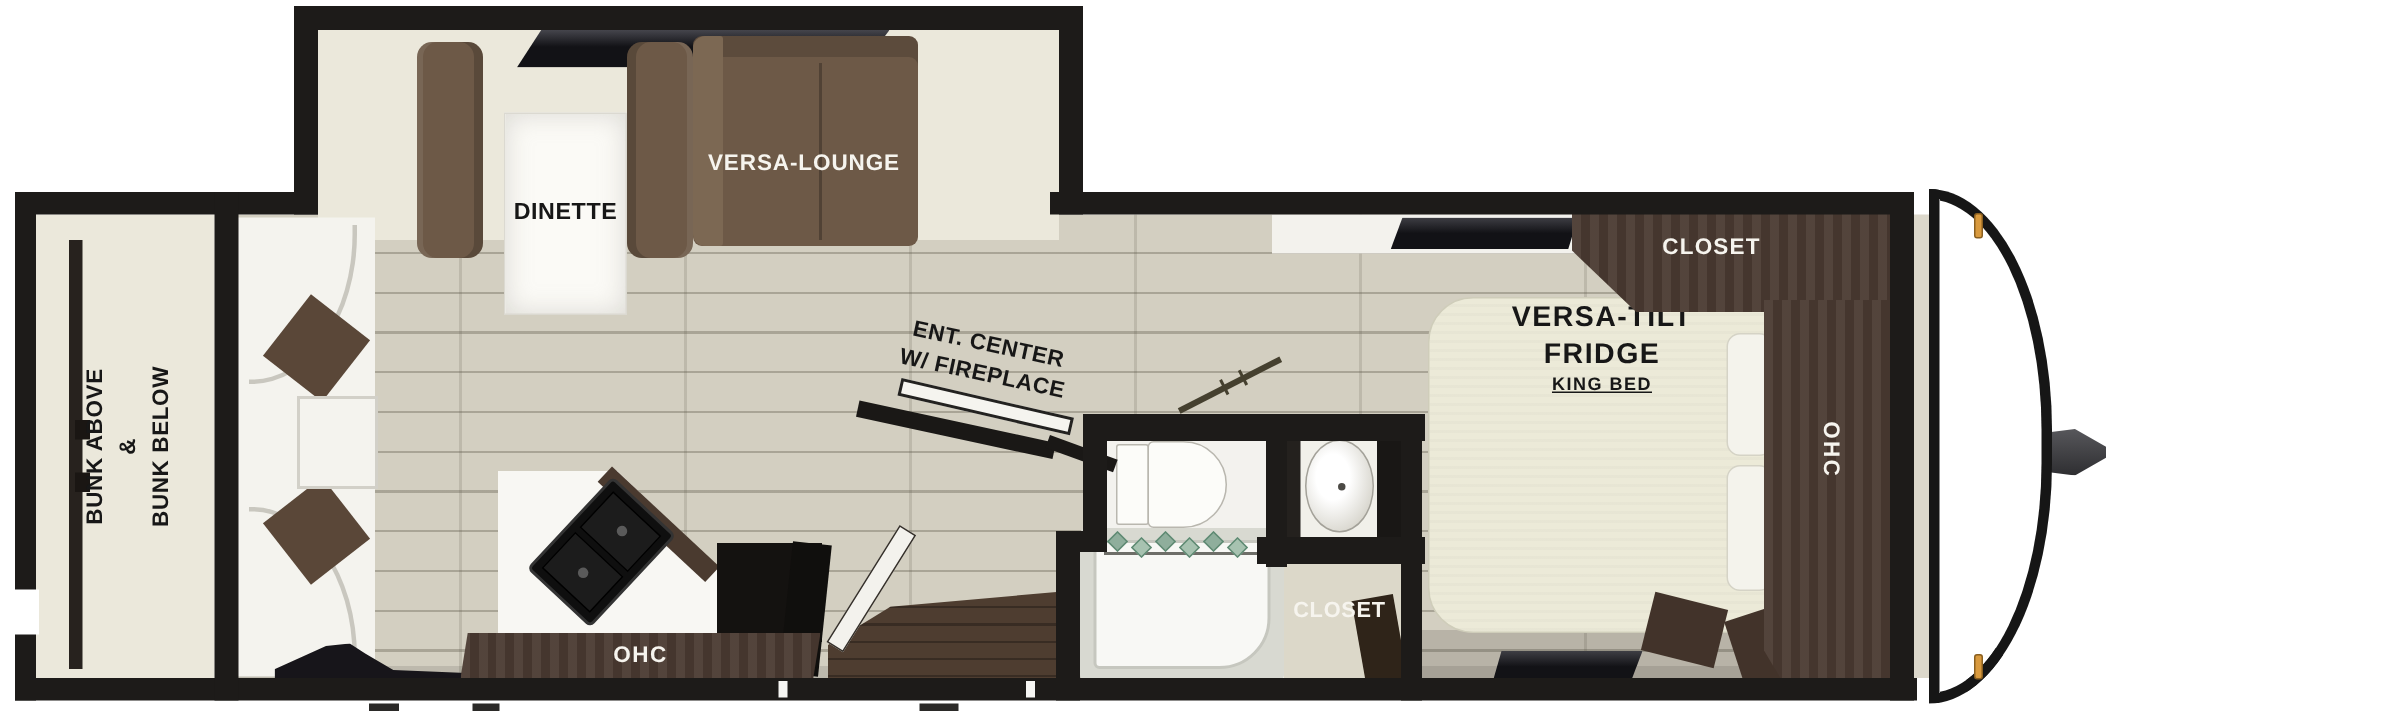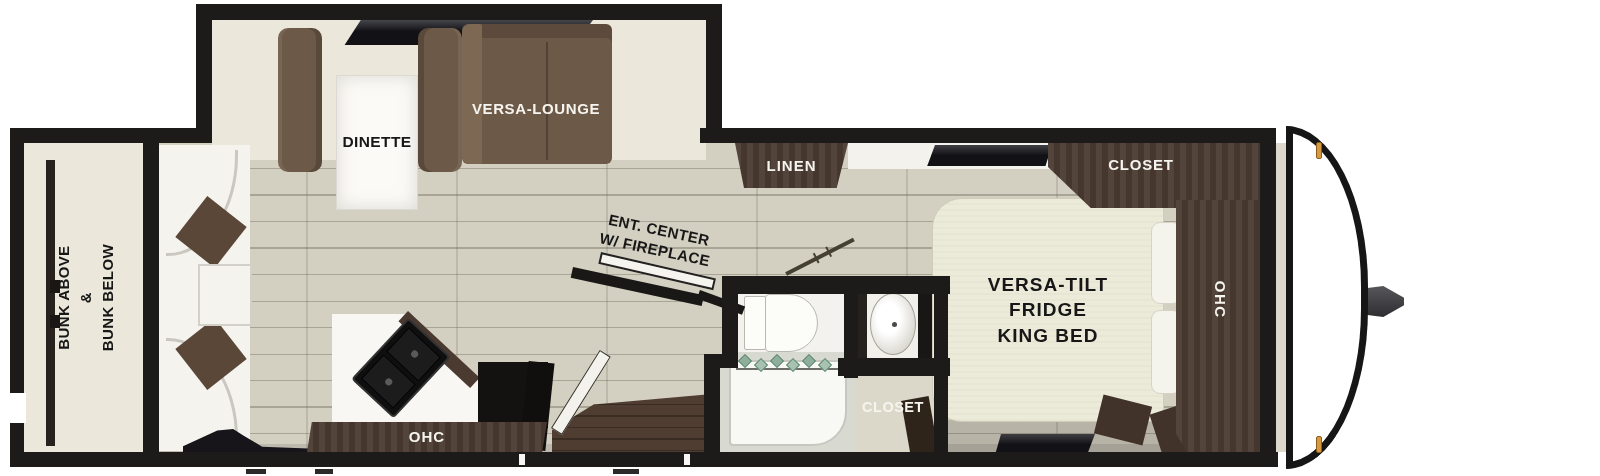--- a/index.html
+++ b/index.html
@@ -62,23 +62,20 @@
   </div>
   <div class="a brown" style="left:418px;top:28px;width:44px;height:144px;border-radius:10px;box-shadow:inset 6px 0 0 rgba(0,0,0,.18), inset -4px 0 0 rgba(255,255,255,.08);z-index:20;"></div>
   <div class="a brown" style="left:462px;top:24px;width:150px;height:140px;border-radius:6px;box-shadow:inset 0 14px 0 rgba(0,0,0,.15);z-index:20;">
     <div class="a" style="left:0;top:0;width:20px;height:140px;background:#7c6853;border-radius:8px 2px 2px 8px;"></div>
     <div class="a" style="left:84px;top:18px;width:2px;height:118px;background:rgba(0,0,0,.25);"></div>
   </div>
   <div class="a lbl lw" style="left:458px;top:99px;width:156px;font-size:15px;letter-spacing:.6px;z-index:26;">
     <span>VERSA-LOUNGE</span>
   </div>
 
-  <div class="a cab" style="left:735px;top:143px;width:113px;height:45px;clip-path:polygon(0 0,100% 0,90% 100%,8% 100%);display:flex;align-items:center;justify-content:center;z-index:22;">
-    <span class="lbl lw" style="font-size:15px;letter-spacing:1px;">LINEN</span>
-  </div>
 
   <div class="a" style="left:573px;top:267px;width:134px;height:11px;background:#1a1816;transform:rotate(12.2deg);transform-origin:left top;z-index:23;"></div>
   <div class="a" style="left:601px;top:252px;width:118px;height:12px;background:#f5f4ef;border:2px solid #232220;transform:rotate(13deg);transform-origin:left top;z-index:24;"></div>
   <div class="a" style="left:700px;top:290px;width:48px;height:9px;background:#1a1816;transform:rotate(20deg);transform-origin:left top;z-index:23;"></div>
   <div class="a lbl" style="left:578px;top:220px;width:158px;font-size:15px;transform:rotate(12deg);z-index:26;">
     <span class="line">ENT. CENTER</span>
     <span class="line">W/ FIREPLACE</span>
   </div>
 
   <div class="a" style="left:722px;top:290px;width:226px;height:165px;background:#f3f2ee;z-index:18;"></div>
@@ -136,24 +133,24 @@
     <span class="lbl lw" style="font-size:15px;letter-spacing:1px;">OHC</span>
   </div>
   <div class="a" style="left:183px;top:428px;width:132px;height:26px;background:#17151a;clip-path:polygon(0 100%,0 70%,26% 10%,38% 4%,46% 30%,60% 72%,100% 80%,100% 100%);z-index:22;"></div>
   <div class="a" style="left:315px;top:444px;width:102px;height:9px;background:#17151a;clip-path:polygon(0 0,100% 55%,100% 100%,0 100%);z-index:22;"></div>
 
   <div class="a darkwood" style="left:552px;top:394px;width:160px;height:58px;clip-path:polygon(0 62%,26% 18%,100% 0,100% 100%,0 100%);z-index:20;"></div>
   <div class="a" style="left:551px;top:428px;width:92px;height:13px;background:#f3f2ed;border:1.5px solid #35302a;transform:rotate(-58deg);transform-origin:left top;z-index:21;"></div>
 
   <div class="a" style="left:848px;top:143px;width:212px;height:26px;background:#f3f2ed;z-index:22;"></div>
   <div class="a" style="left:922px;top:145px;width:130px;height:21px;background:linear-gradient(180deg,#3e3e44,#121216 50%);clip-path:polygon(4% 100%,10% 0,100% 0,95% 100%);z-index:23;"></div>
-  <div class="a" style="left:932px;top:198px;width:232px;height:224px;background:#ecead8;background-image:repeating-linear-gradient(0deg,rgba(0,0,0,.02) 0 2px,transparent 2px 6px);border:1px solid #cfcdba;border-radius:30px 8px 8px 30px;display:flex;flex-direction:column;align-items:center;justify-content:center;z-index:24;">
+  <div class="a" style="left:952px;top:198px;width:232px;height:224px;background:#ecead8;background-image:repeating-linear-gradient(0deg,rgba(0,0,0,.02) 0 2px,transparent 2px 6px);border:1px solid #cfcdba;border-radius:30px 8px 8px 30px;display:flex;flex-direction:column;align-items:center;justify-content:flex-start;z-index:24;">
     <span class="lbl line" style="font-size:19px;letter-spacing:1px;line-height:1.32;">VERSA-TILT</span>
     <span class="lbl line" style="font-size:19px;letter-spacing:1px;line-height:1.32;">FRIDGE</span>
-    <span class="lbl line" style="font-size:19px;letter-spacing:1px;line-height:1.32;">KING BED</span>
+    <span class="lbl line" style="font-size:12px;letter-spacing:1px;line-height:1.32;text-decoration:underline;">KING BED</span>
   </div>
   <div class="a" style="left:1151px;top:222px;width:31px;height:82px;background:#f4f3ec;border:1px solid #d5d3c6;border-radius:9px;z-index:25;"></div>
   <div class="a" style="left:1151px;top:310px;width:31px;height:84px;background:#f4f3ec;border:1px solid #d5d3c6;border-radius:9px;z-index:25;"></div>
   <div class="a" style="left:1098px;top:400px;width:50px;height:40px;background:#42332a;transform:rotate(14deg);z-index:26;"></div>
   <div class="a" style="left:1156px;top:406px;width:48px;height:50px;background:#42332a;transform:rotate(-18deg);z-index:26;"></div>
   <div class="a cab" style="left:1048px;top:142px;width:214px;height:66px;clip-path:polygon(0 0,100% 0,100% 100%,20% 100%,0 38%);z-index:27;"></div>
   <div class="a lbl lw" style="left:1096px;top:155px;width:90px;font-size:15px;letter-spacing:.8px;z-index:28;">
     <span>CLOSET</span>
   </div>
   <div class="a cab" style="left:1176px;top:200px;width:86px;height:254px;clip-path:polygon(0 0,100% 0,100% 100%,14% 100%,0 92%);z-index:27;"></div>

